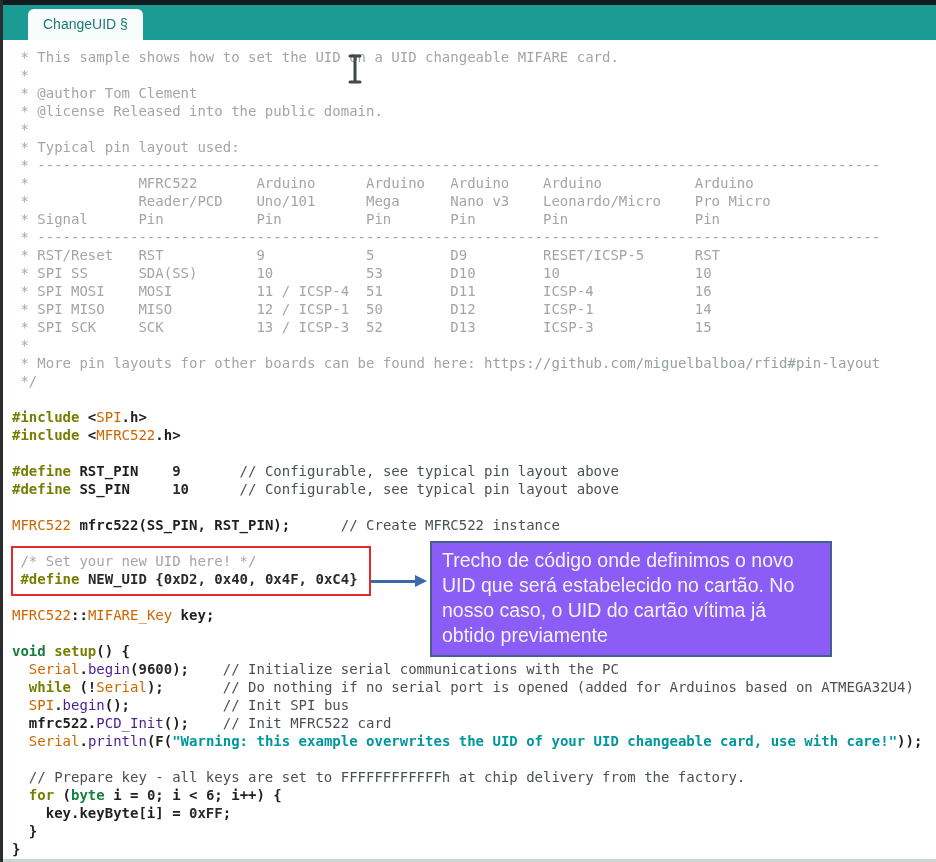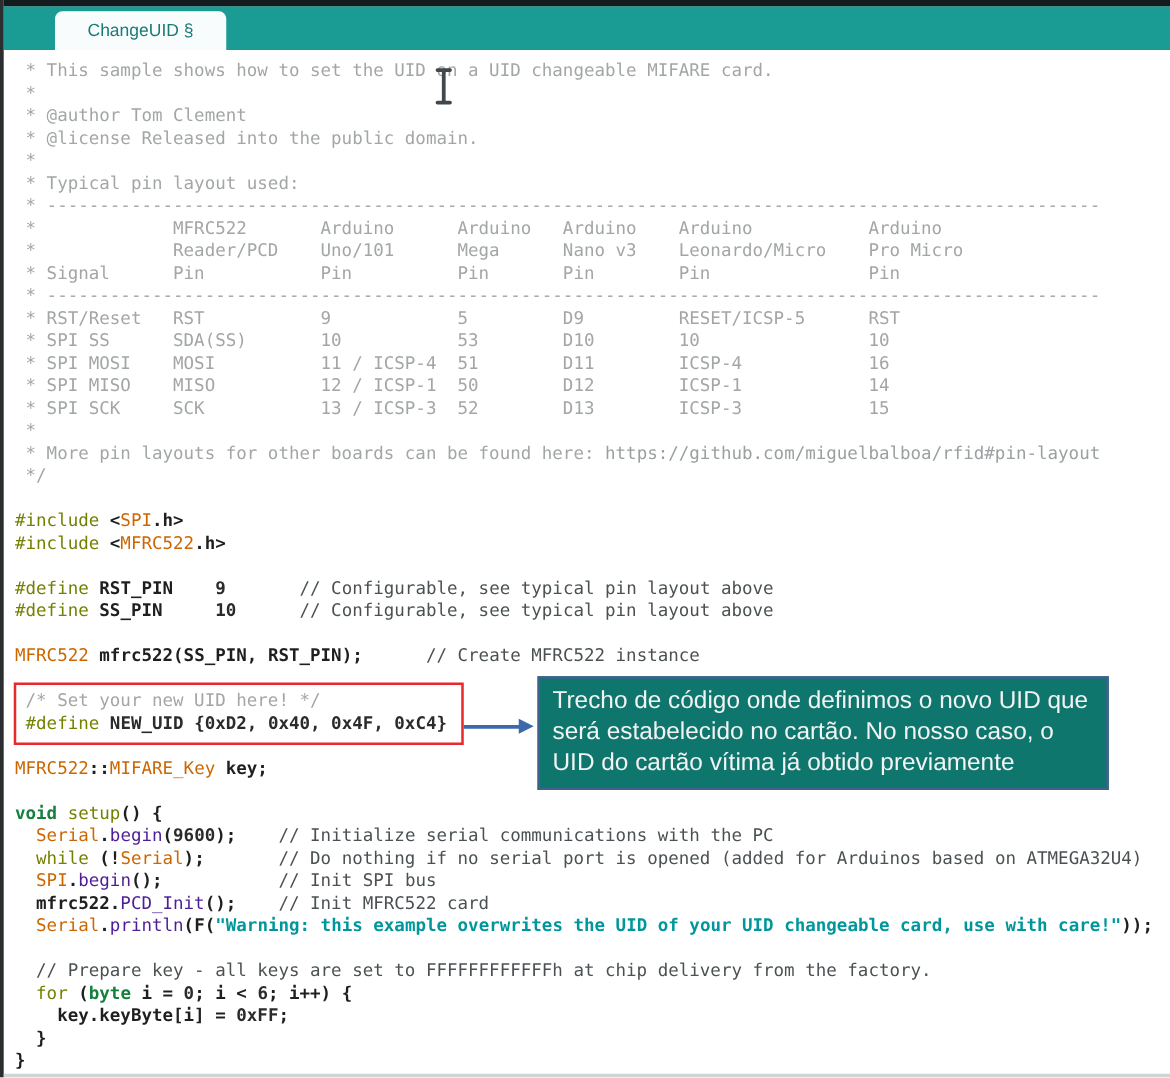--- a/index.html
+++ b/index.html
@@ -6,52 +6,51 @@
   #screen{
     position:relative;width:936px;height:862px;background:#ffffff;
     overflow:hidden;font-family:"DejaVu Sans Mono",monospace;
     border-left:3px solid #2a2e2f;box-sizing:border-box;
   }
   
   .topstrip{position:absolute;left:-3px;top:0;width:939px;height:5px;background:#121c1e;}
   .titlebar{position:absolute;left:-3px;top:5px;width:939px;height:35px;background:#1a9c95;}
   .tab{
     position:absolute;left:25px;top:9px;height:31px;line-height:31px;
-    background:#f8fcfc;border-radius:6px 6px 0 0;padding:0 26px;
+    background:#f8fcfc;border-radius:6px 6px 0 0;padding:0 15px;
     color:#1a7a75;font-family:"Liberation Sans",sans-serif;font-size:14px;
     box-shadow:0 0 0 1px rgba(255,255,255,.25) inset;
-    margin-left:16px;
   }
   
   .code{
     position:absolute;left:0;top:40px;right:0;bottom:0;background:#ffffff;
     padding:8px 0 0 9px;font-size:14px;line-height:18px;white-space:pre;
   }
   .cl{height:18px;}
   .c  {color:#a3a6a6;}                       
   .lc {color:#4b5153;}                       
-  .kw {color:#738000;font-weight:normal;}      
+  .kw {color:#738000;font-weight:bold;}      
   .ty {color:#15803d;font-weight:bold;}      
   .id {color:#cc6600;font-weight:normal;}      
   .fn {color:#4c1d95;font-weight:normal;}      
   .st {color:#00979c;font-weight:bold;}      
   .nu {color:#2b2b2b;font-weight:bold;}      
   .pl {color:#1f1f1f;font-weight:bold;}      
   .lnk{color:#9aa0a0;cursor:pointer;}
   
   .redbox{position:absolute;left:8px;top:546px;width:356px;height:46px;
           border:2px solid #e8282d;background:transparent;}
   .arrow{position:absolute;left:368px;top:575px;width:56px;height:12px;}
   .arrow .shaft{position:absolute;left:0;top:5px;width:46px;height:3px;background:#3c68ac;}
   .arrow .head{position:absolute;right:0;top:0;width:0;height:0;
                border-left:12px solid #3c68ac;border-top:6px solid transparent;
                border-bottom:6px solid transparent;}
   .callout{
-    position:absolute;left:427px;top:541px;width:457px;box-sizing:border-box;
-    background:#0f766e;border:2px solid #3f618c;color:#f2f3f3;
+    position:absolute;left:427px;top:541px;width:402px;box-sizing:border-box;
+    background:#8b5cf6;border:2px solid #3f618c;color:#f2f3f3;
     font-family:"Liberation Sans",sans-serif;font-size:19.5px;line-height:25px;
     padding:5px 10px 7px 10px;
   }
   .ibeam{position:absolute;left:344px;top:54px;width:16px;height:30px;}
   .bottomstrip{position:absolute;left:-3px;bottom:0;width:939px;height:3px;background:#cfd4d4;}
 </style>
 </head>
 <body>
 
 <div id="screen">

